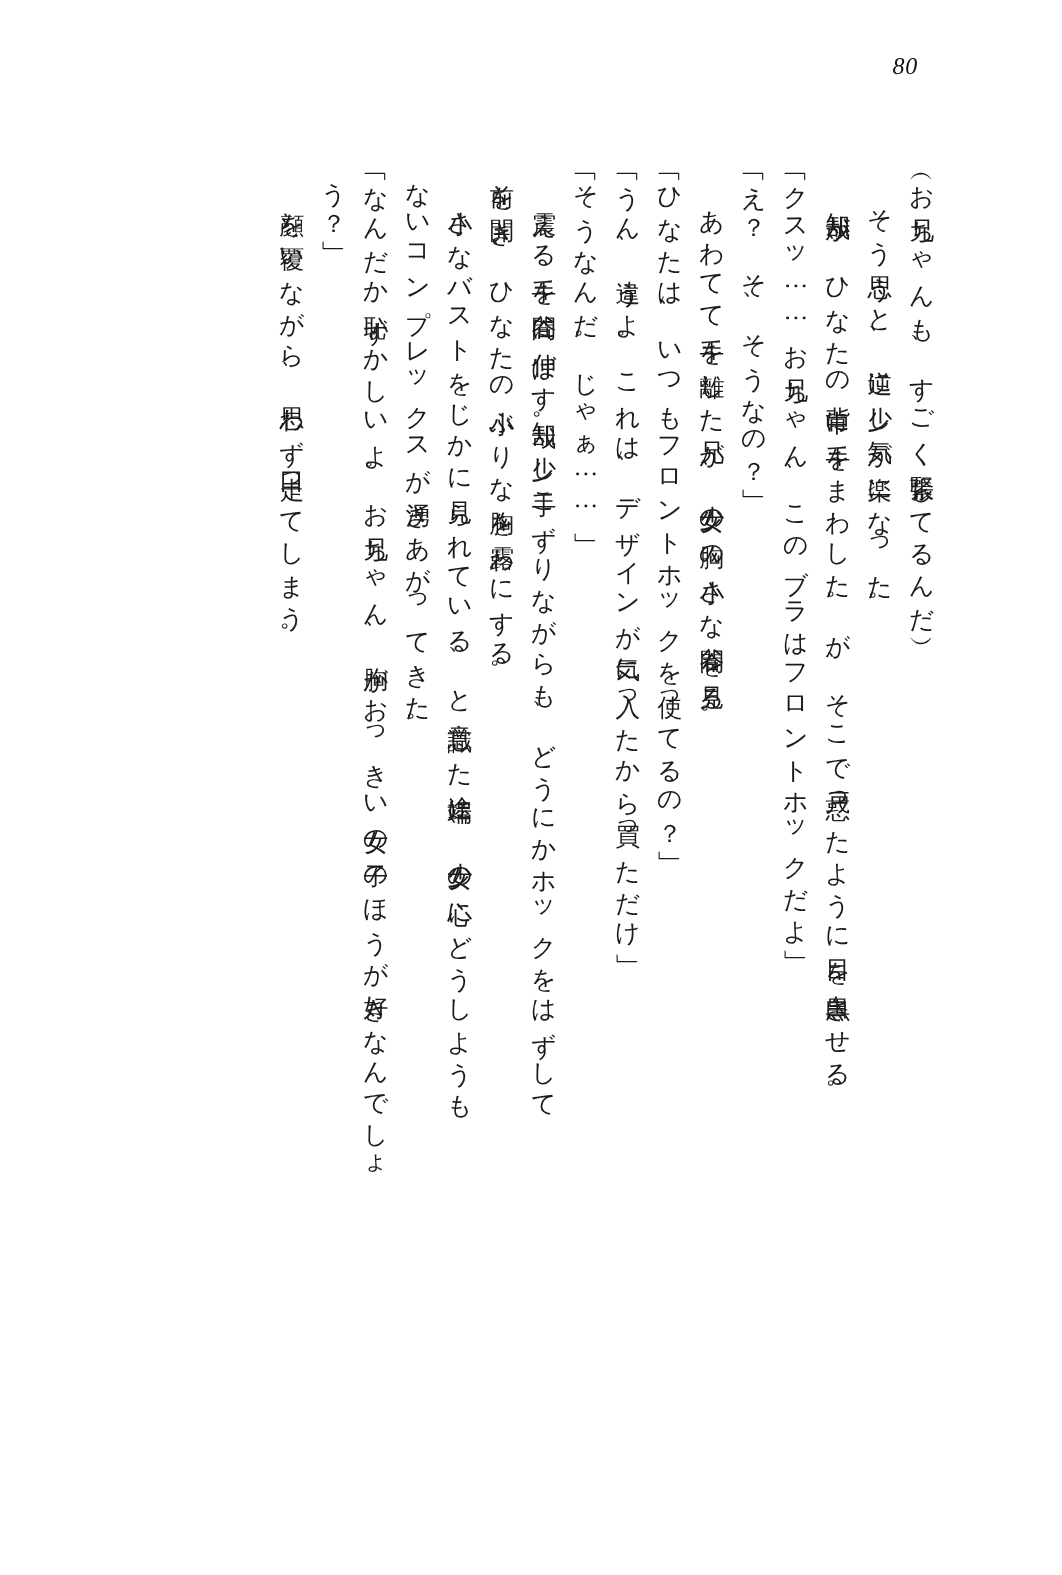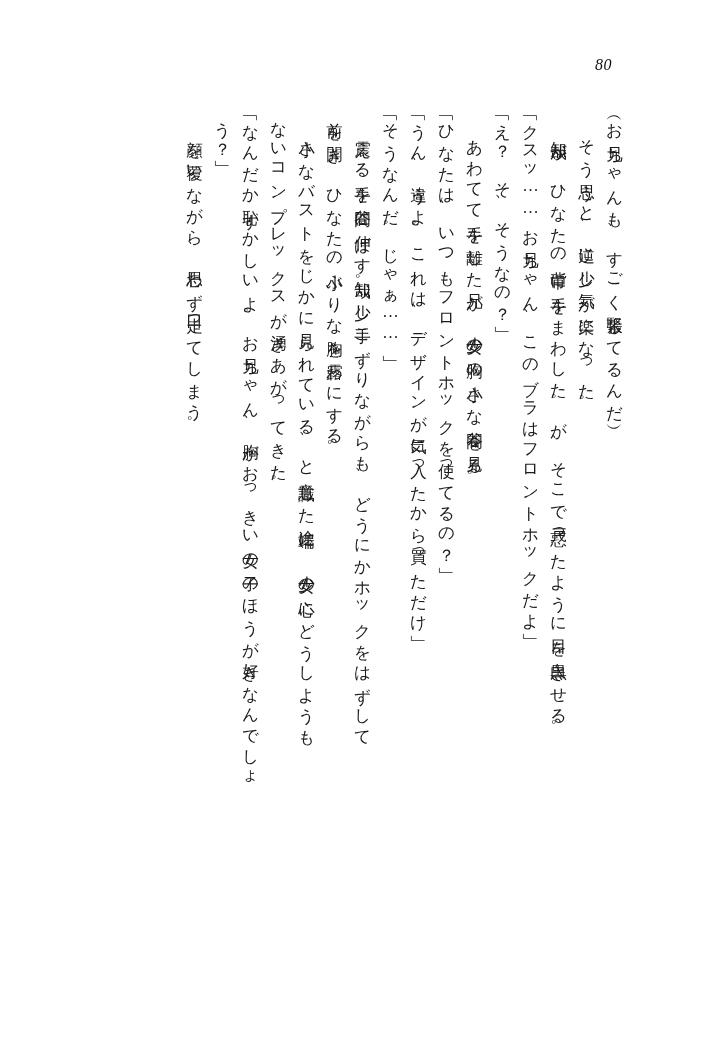--- a/index.html
+++ b/index.html
@@ -16,21 +16,21 @@
   }
   .page {
     position: relative;
     width: 708px;
     height: 1050px;
     background: #ffffff;
     box-sizing: border-box;
   }
   .page-number {
     position: absolute;
-    top: 56px;
+    top: 36px;
     right: 96px;
     font-family: "Liberation Serif", "DejaVu Serif", serif;
     font-style: italic;
     font-size: 16px;
     color: #111111;
     letter-spacing: 0.5px;
   }
   .text-block {
     position: absolute;
     top: 110px;

